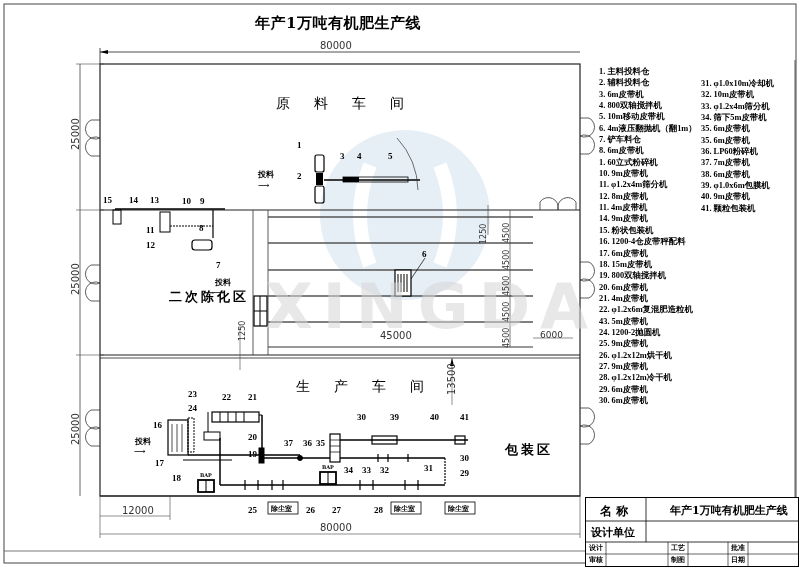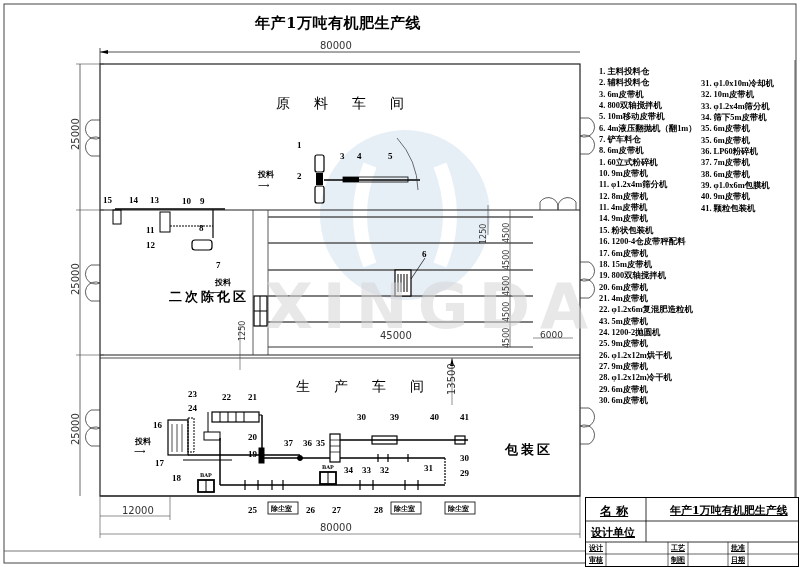--- a/index.html
+++ b/index.html
@@ -11,21 +11,21 @@
   .dim { font-family:"DejaVu Sans", sans-serif; font-size:10px; color:#333; }
   .dimv { transform:rotate(-90deg); transform-origin:left top; }
   .zone { font-family:"DejaVu Serif", serif; font-weight:normal; font-size:14px; letter-spacing:24px; }
   .zone2 { font-family:Liberation Mono, monospace; font-weight:bold; font-size:13px; letter-spacing:3px;margin-left:21px; }
   .lbl { font-family:"DejaVu Serif", serif; font-weight:bold; font-size:8px; }
   .callout { font-family:"Liberation Serif", serif; font-weight:bold; font-size:9px; }
   .legend { position:absolute; font-family:"Liberation Serif", serif; font-weight:bold; font-size:8.4px; line-height:11.35px; }
   .legend div { white-space:nowrap; }
   .watermark { position:absolute; left:265px; top:270px; font-family:"DejaVu Sans", sans-serif; font-weight:bold; font-size:62px; letter-spacing:10px; color:#d6d6d6; opacity:0.55; }
   .tb { position:absolute; left:585px; top:497px; width:212px; height:68px; border:1px solid #000; background:#fff; }
-  .tb-cell { position:absolute; font-family:"DejaVu Serif", serif; font-weight:bold;text-decoration:underline; }
+  .tb-cell { position:absolute; font-family:"DejaVu Serif", serif; font-weight:bold; }
   .tb-small { font-size:7px; line-height:8px; }
 </style>
 </head>
 <body>
 
 <div class="sheet">
 
 <svg width="800" height="567" style="position:absolute;left:0;top:0">
 
   <rect x="4" y="4" width="792" height="559" fill="none" stroke="#444" stroke-width="1"></rect>

